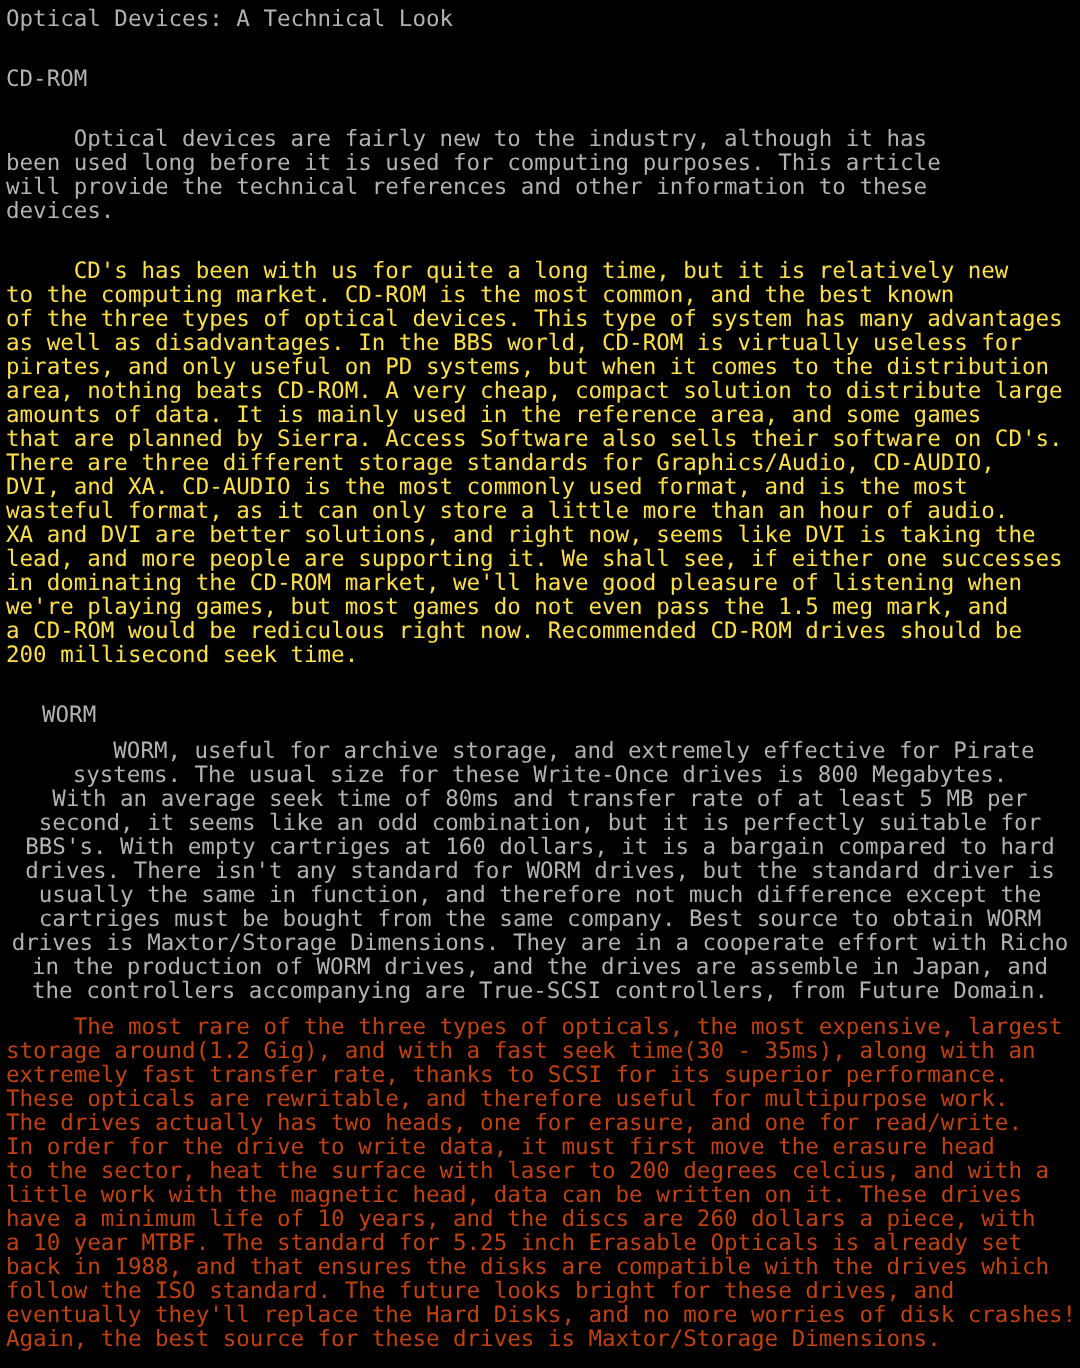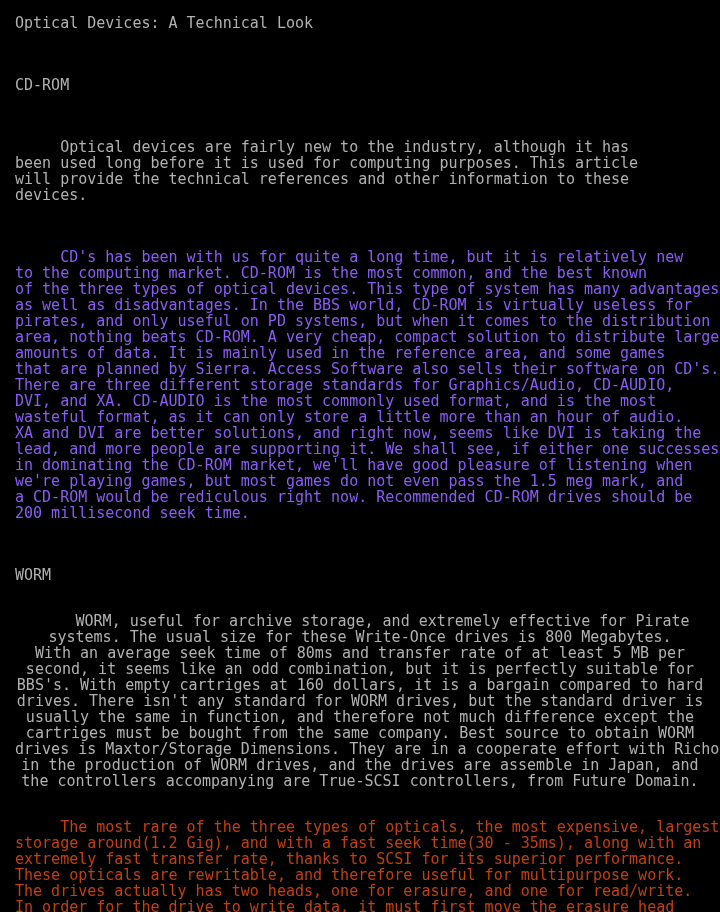--- a/index.html
+++ b/index.html
@@ -9,21 +9,21 @@
   }
   .screen {
     width: 720px;
     height: 912px;
     background: #000000;
     overflow: hidden;
     box-sizing: border-box;
   }
   pre {
     margin: 0;
-    padding: 15px;
+    padding: 4px;
     font-family: "DejaVu Sans Mono", "Liberation Mono", monospace;
     font-size: 15px;
     line-height: 16px;
     color: #b2b2b2;
     white-space: pre;
     letter-spacing: 0;
   }
   .gap-above {
     margin-top: 16px; 
   }
@@ -35,39 +35,39 @@
 
   <pre style="color: rgb(178, 178, 178);">Optical Devices: A Technical Look</pre>
 
   <pre class="gap-above" style="color: rgb(178, 178, 178);">CD-ROM</pre>
 
   <pre class="gap-above" style="color: rgb(178, 178, 178);">     Optical devices are fairly new to the industry, although it has
 been used long before it is used for computing purposes. This article
 will provide the technical references and other information to these
 devices.</pre>
 
-  <pre class="gap-above" style="color: #8b5cf6;">     CD's has been with us for quite a long time, but it is relatively new
+  <pre class="gap-above" style="color: #fde047;">     CD's has been with us for quite a long time, but it is relatively new
 to the computing market. CD-ROM is the most common, and the best known
 of the three types of optical devices. This type of system has many advantages
 as well as disadvantages. In the BBS world, CD-ROM is virtually useless for
 pirates, and only useful on PD systems, but when it comes to the distribution
 area, nothing beats CD-ROM. A very cheap, compact solution to distribute large
 amounts of data. It is mainly used in the reference area, and some games
 that are planned by Sierra. Access Software also sells their software on CD's.
 There are three different storage standards for Graphics/Audio, CD-AUDIO,
 DVI, and XA. CD-AUDIO is the most commonly used format, and is the most
 wasteful format, as it can only store a little more than an hour of audio.
 XA and DVI are better solutions, and right now, seems like DVI is taking the
 lead, and more people are supporting it. We shall see, if either one successes
 in dominating the CD-ROM market, we'll have good pleasure of listening when
 we're playing games, but most games do not even pass the 1.5 meg mark, and
 a CD-ROM would be rediculous right now. Recommended CD-ROM drives should be
 200 millisecond seek time.</pre>
 
-  <pre class="gap-above" style="color: rgb(178, 178, 178);">WORM</pre>
+  <pre class="gap-above" style="color: rgb(178, 178, 178); margin-left: 24px;">WORM</pre>
 
   <pre style="color: rgb(178, 178, 178); text-align: center;">     WORM, useful for archive storage, and extremely effective for Pirate
 systems. The usual size for these Write-Once drives is 800 Megabytes.
 With an average seek time of 80ms and transfer rate of at least 5 MB per
 second, it seems like an odd combination, but it is perfectly suitable for
 BBS's. With empty cartriges at 160 dollars, it is a bargain compared to hard
 drives. There isn't any standard for WORM drives, but the standard driver is
 usually the same in function, and therefore not much difference except the
 cartriges must be bought from the same company. Best source to obtain WORM
 drives is Maxtor/Storage Dimensions. They are in a cooperate effort with Richo

